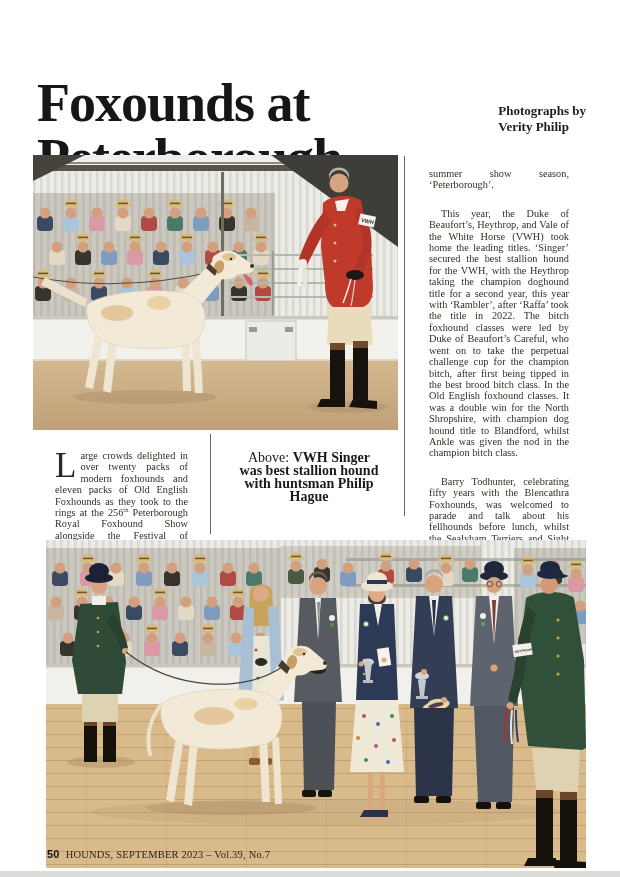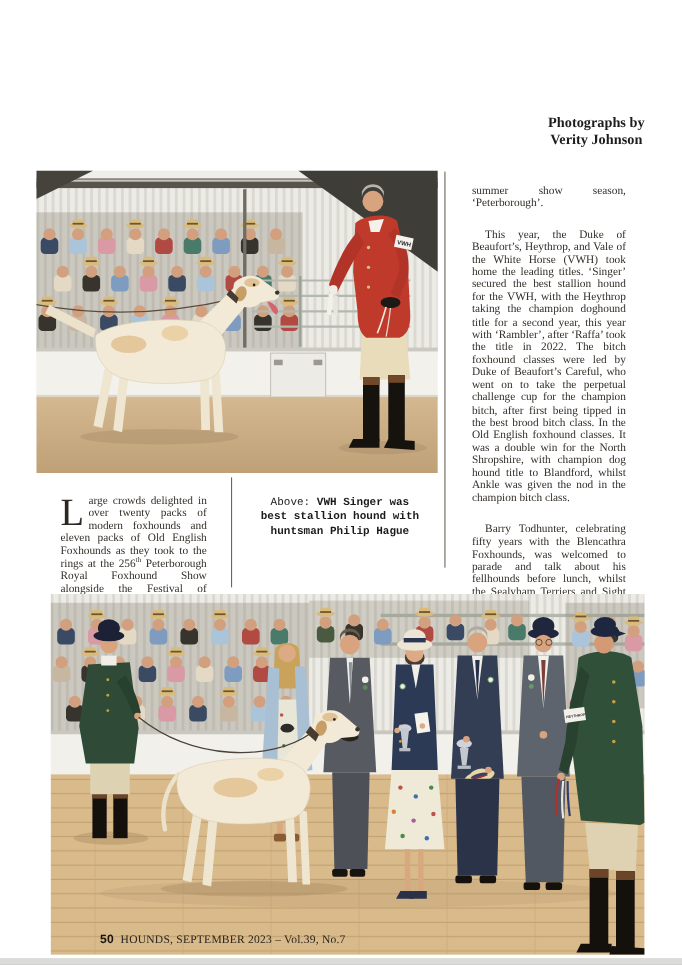--- a/index.html
+++ b/index.html
@@ -1,45 +1,45 @@
 <!DOCTYPE html>
 <html><head>
 <meta charset="utf-8">
 <style>
   html,body{margin:0;padding:0;background:#888;}
   .page{position:relative;width:620px;height:877px;background:#ffffff;overflow:hidden;
         font-family:"Liberation Serif",serif;color:#2e2a25;}
   .title{position:absolute;left:37px;top:40px;width:380px;
          font-family:"Liberation Serif",serif;font-weight:bold;color:#161616;
          font-size:54px;line-height:55px;letter-spacing:-1px;}
-  .byline{position:absolute;right:34px;top:103px;text-align:center;
+  .byline{position:absolute;right:34px;top:103px;text-align:left;
           font-size:13px;line-height:16px;font-weight:bold;color:#1d1d1d;}
   .photo{position:absolute;display:block;}
   .photo-top{left:33px;top:155px;width:365px;height:275px;}
   .photo-bottom{left:46px;top:540px;width:540px;height:328px;}
   .vrule{position:absolute;width:1px;background:#6b665e;}
   .vrule-1{left:210px;top:434px;height:100px;}
   .vrule-2{left:404px;top:156px;height:360px;}
   .col{position:absolute;font-size:10.3px;line-height:11.4px;text-align:justify;
        hyphens:none;color:#332e28;}
   .col p{margin:17px;}
   .col-left{left:38px;top:433px;width:167px;}
   .col-mid{left:219px;top:434px;width:180px;}
   .col-right{left:412px;top:151px;width:174px;}
   .col-right p.ind{text-indent:12px;}
   .dropcap{float:left;font-size:35px;line-height:29px;padding:1px 4px 0 0;color:#2b2722;}
   sup{font-size:6.5px;vertical-align:super;line-height:0;}
-  .caption{font-family:Liberation Mono, monospace;font-size:10px;line-height:13px;
+  .caption{font-family:Liberation Serif, serif;font-size:14px;line-height:13px;
            font-weight:bold;color:#1b1b1b;text-align:center;margin:0;}
   .caption .pfx{font-weight:normal;}
   .cap-above{margin-bottom:11px;}
   .cap-below{text-align:center;margin-top:9px;}
   .mid-body{margin-top:11px;}
   .footer{position:absolute;left:47px;top:848px;z-index:5;font-size:10.5px;
-          color:#2b251c;letter-spacing:.2px;margin-left:44px;}
+          color:#2b251c;letter-spacing:.2px;}
   .footer b{font-family:"Liberation Sans",sans-serif;font-size:11px;color:#171310;margin-right:6px;}
   .page-edge{position:absolute;left:0;top:871px;width:620px;height:6px;background:#dbdbd8;}
 </style>
 </head>
 <body>
 
 <div class="page">
 
   <svg width="0" height="0" style="position:absolute" aria-hidden="true">
     <defs>
@@ -61,24 +61,28 @@
         <circle cx="0" cy="0" r="5.5" fill="#d2a07e"></circle>
       </symbol>
       <symbol id="boater" overflow="visible">
         <ellipse cx="0" cy="0" rx="8.5" ry="2.6" fill="#d9bc7c"></ellipse>
         <rect x="-5" y="-5.5" width="10" height="5" rx="1.5" fill="#d9bc7c"></rect>
         <rect x="-5" y="-2.4" width="10" height="1.6" fill="#6e5530"></rect>
       </symbol>
     </defs>
   </svg>
 
+  <h1 class="title">
+    <span>Foxounds at</span><br>
+    <span>Peterborough</span>
+  </h1>
 
   <div class="byline">
     <span>Photographs by</span><br>
-    <span>Verity Johnson</span>
+    <span>Verity Philip</span>
   </div>
 
   <svg class="photo photo-top" viewBox="0 0 365 275">
     <rect width="365" height="275" fill="#f5f4f0"></rect>
     <rect y="16" width="365" height="150" fill="url(#corr)"></rect>
     <rect width="365" height="10" fill="#efeeea"></rect>
     <g>
       <rect y="10" width="365" height="6" fill="#57544b"></rect>
       <rect y="7" width="365" height="2" fill="#8b887e"></rect>
       <polygon points="0,0 52,0 0,26" fill="#45433c"></polygon>

